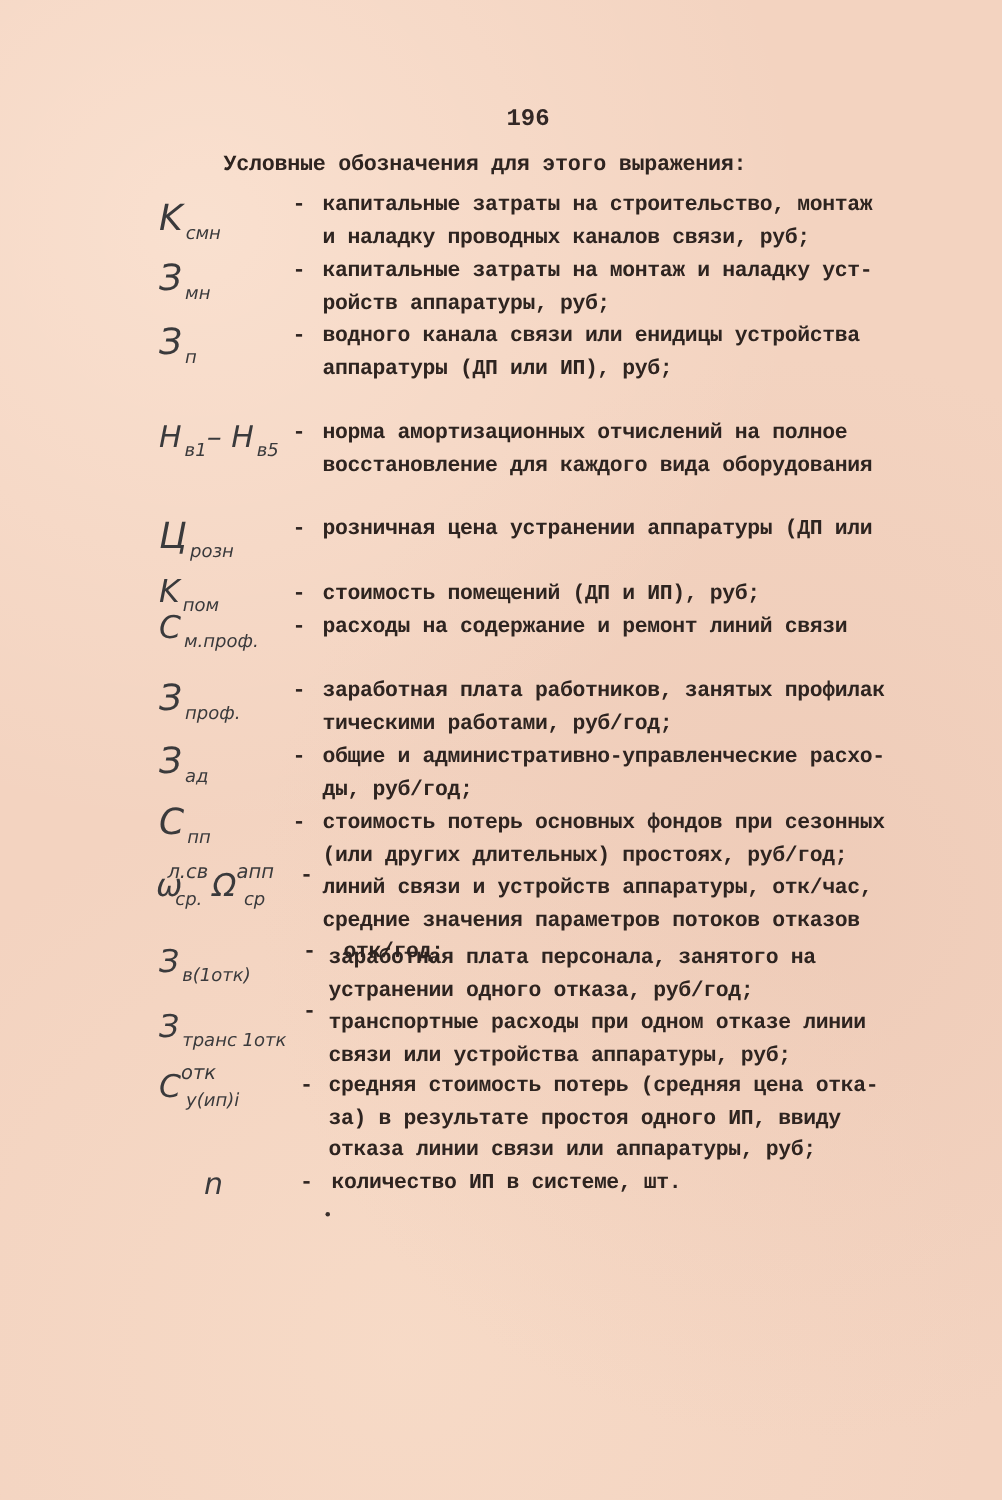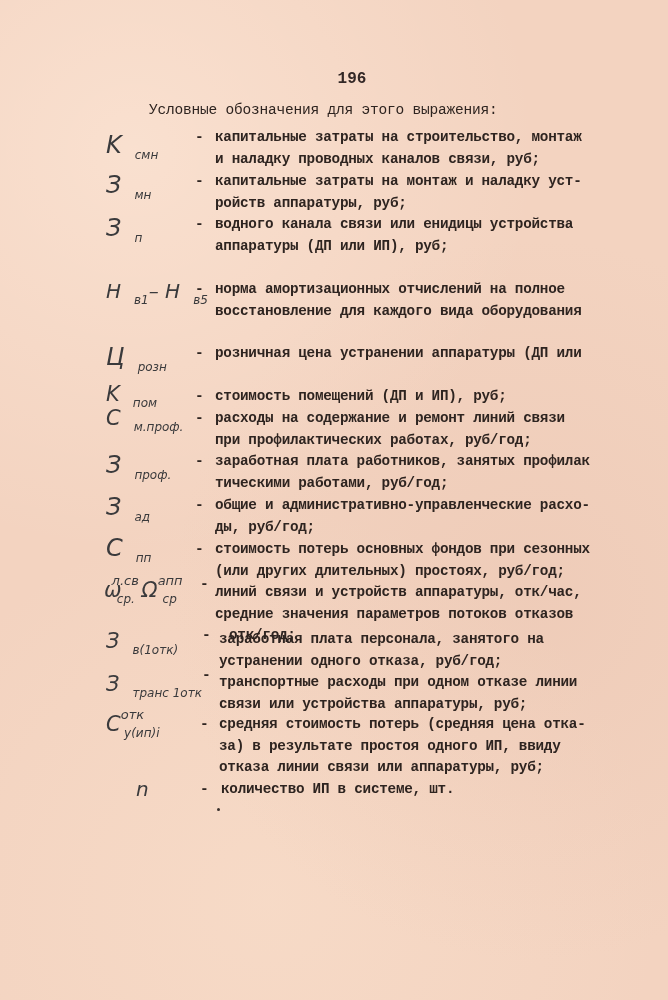--- a/index.html
+++ b/index.html
@@ -16,31 +16,31 @@
   .page-number {
     position:absolute; left:0; width:100%; top:70px;
     text-align:center;
     font-family:"Liberation Mono", monospace;
     font-size:16px; font-weight:bold; color:#332826;
     padding-left:36px; box-sizing:border-box;
   }
   .heading {
     position:absolute; left:149px; top:102px;
     font-family:"Liberation Mono", monospace;
-    font-size:14.5px; font-weight:normal; color:#2e2420;
+    font-size:14.5px; font-weight:bold; color:#2e2420;
     letter-spacing:-0.2px;
   }
   .entry { position:absolute; left:0; width:668px; }
   .symbol {
     position:absolute; left:106px;
     font-family:"DejaVu Sans", sans-serif;
     font-style:italic; color:#3a3a3c; font-size:24px; line-height:1;
     white-space:nowrap;
   }
-  .symbol .sub { font-size:12px; position:relative; top:6px; margin-left:13px; }
+  .symbol .sub { font-size:12px; position:relative; top:6px; margin-left:2px; }
   .symbol .sup { font-size:13px; position:relative; top:-12px; }
   .dash {
     position:absolute; left:195px;
     font-family:"Liberation Mono", monospace; font-weight:bold; font-size:14.5px;
     color:#2e2420;
   }
   .lines {
     position:absolute; left:215px; width:400px;
     font-family:"Liberation Mono", monospace; font-weight:bold;
     font-size:14.3px; line-height:21.6px; color:#2e2420;
@@ -105,21 +105,20 @@
   <div class="lines">
     <div>стоимость помещений (ДП и ИП), руб;</div>
   </div>
 </div>
 
 <div class="entry" style="top:408px">
   <span class="symbol" style="top:0px;font-size:21px"><span>С</span><span class="sub">м.проф.</span></span>
   <span class="dash" style="top:2px">-</span>
   <div class="lines">
     <div>расходы на содержание и ремонт линий связи</div>
-      <div>при профилактических работах, руб/год;</div>
   </div>
 </div>
 
 <div class="entry" style="top:451px">
   <span class="symbol" style="top:2px"><span>З</span><span class="sub">проф.</span></span>
   <span class="dash" style="top:2px">-</span>
   <div class="lines">
     <div>заработная плата работников, занятых профилак</div>
       <div>тическими работами, руб/год;</div>
   </div>

